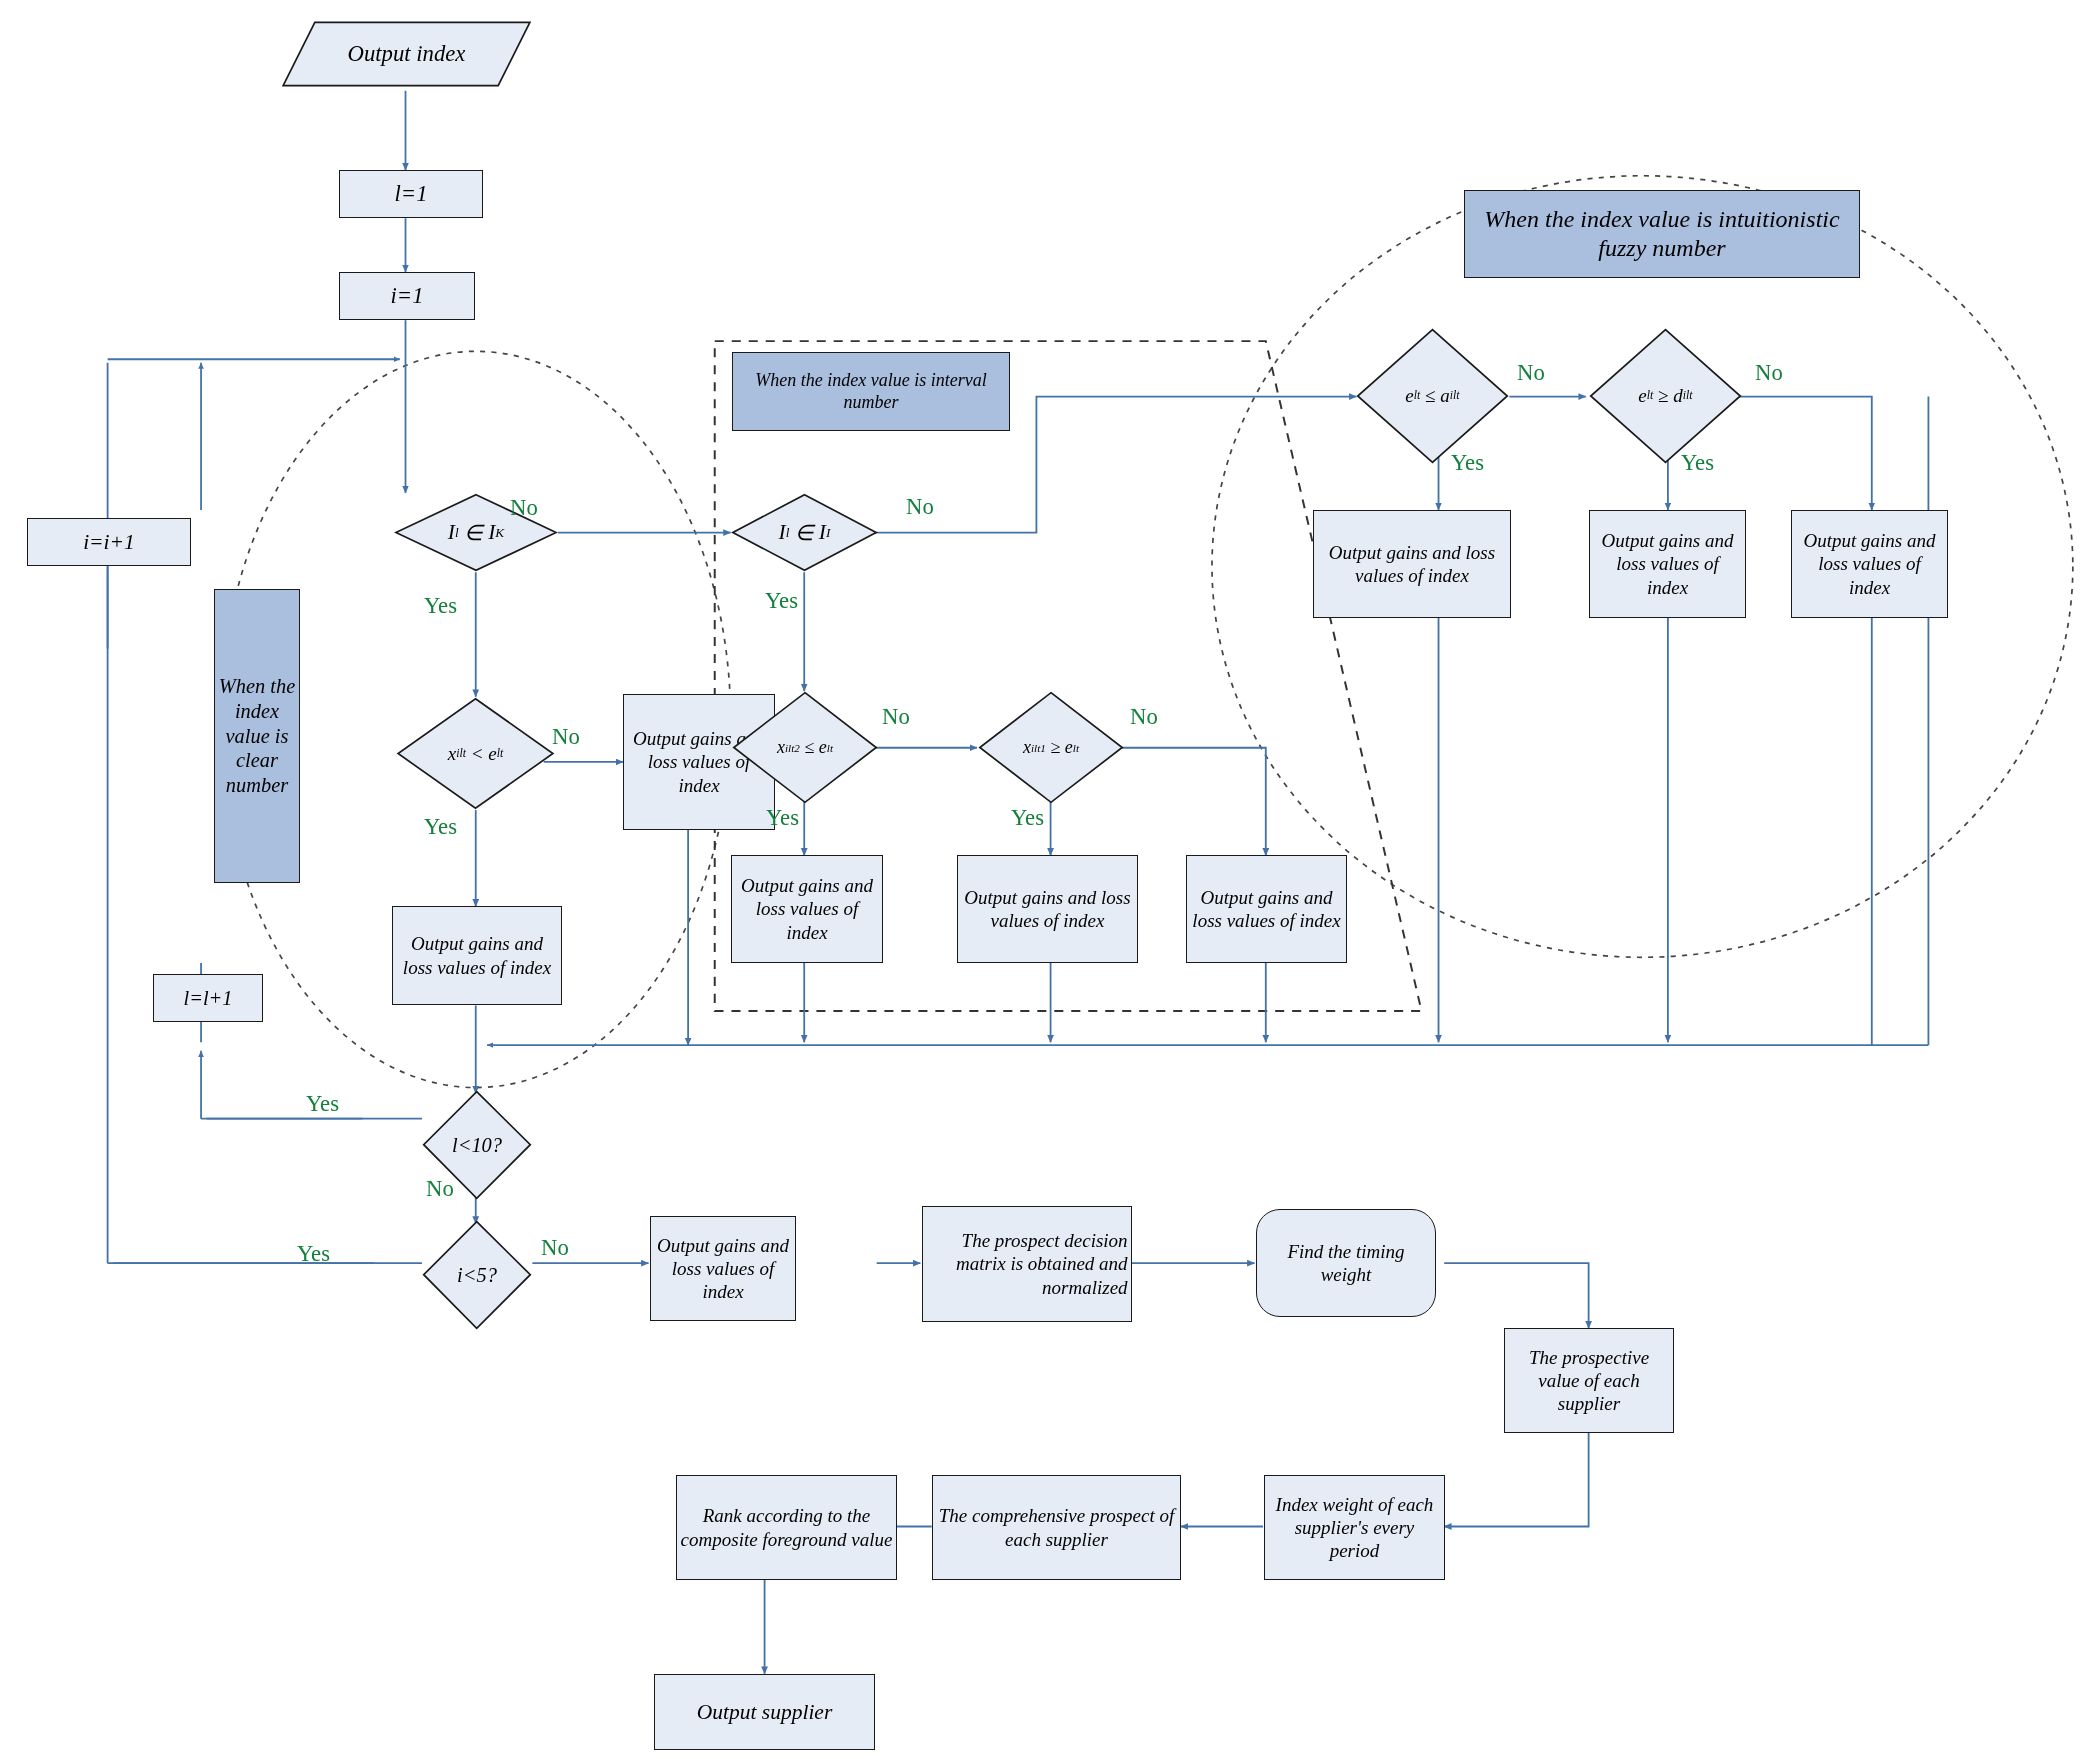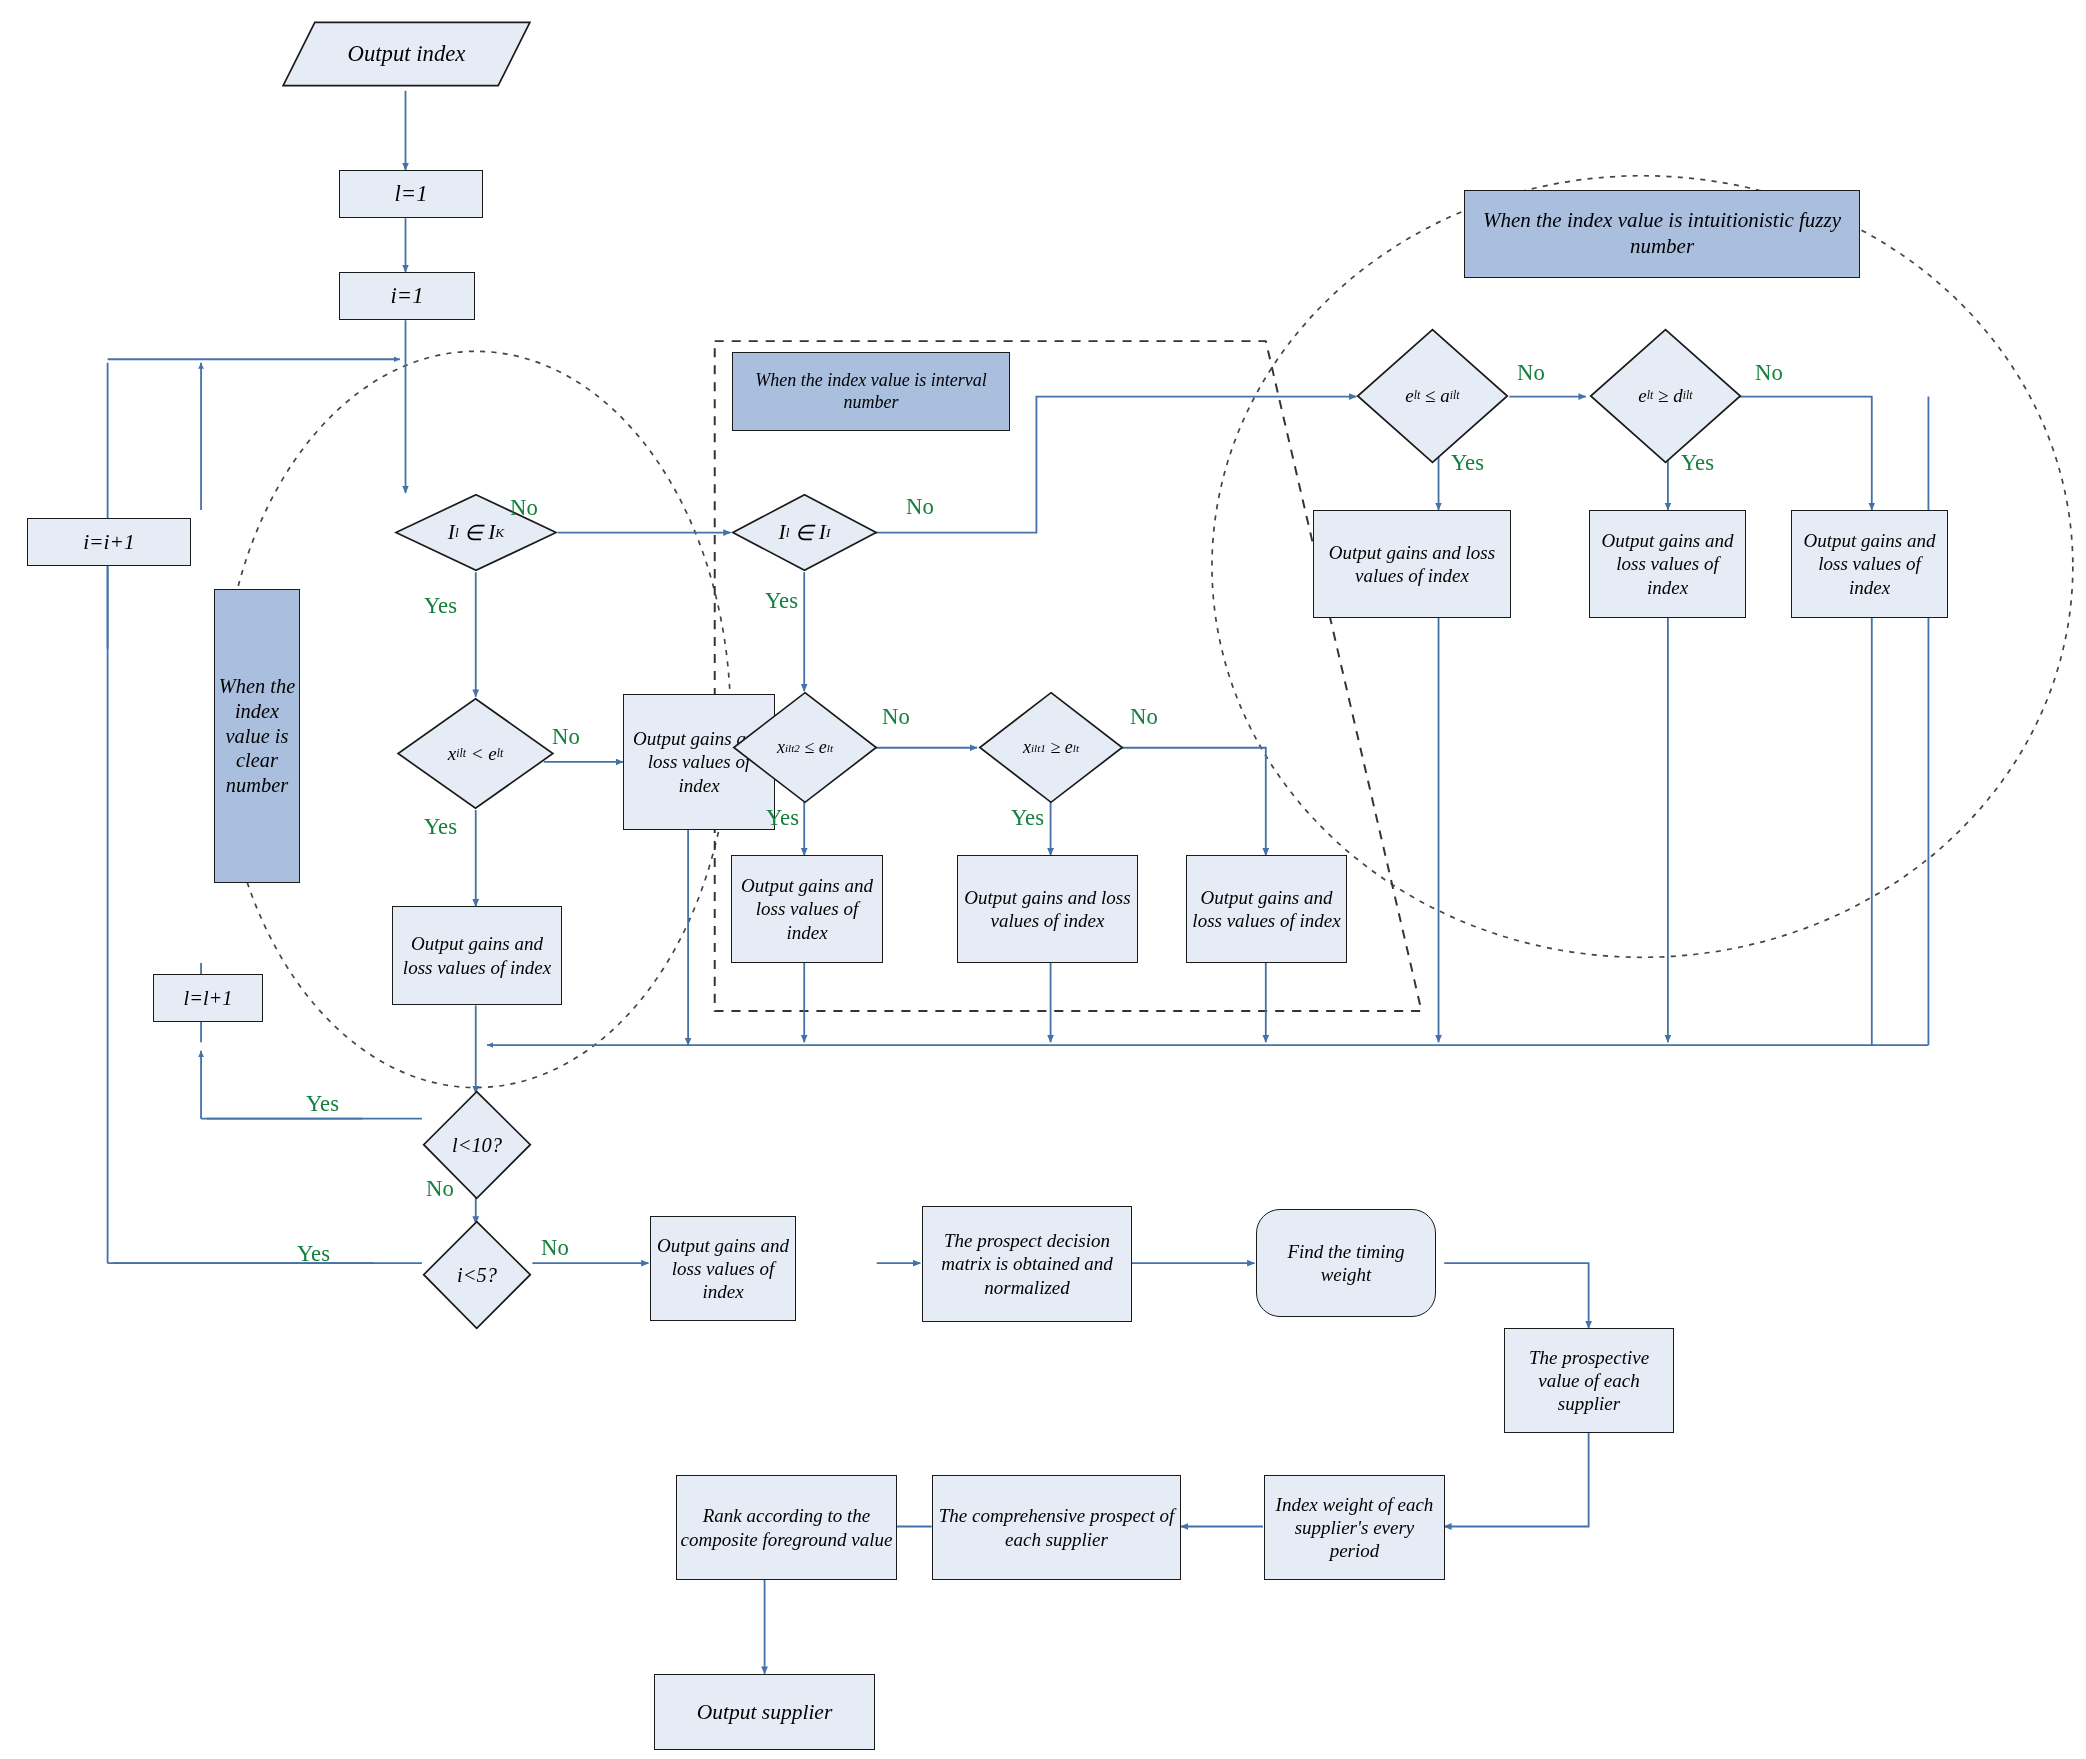--- a/index.html
+++ b/index.html
@@ -143,21 +143,21 @@
   </div>
 
   <div class="node banner" style="left:214px;top:589px;width:86px;height:294px;font-size:20.4px;padding:3.4px;">
     <span>When the index value is clear number</span>
   </div>
 
   <div class="node banner" style="left:732px;top:352px;width:278px;height:79px;font-size:18px;padding:3.4px 8px;">
     <span>When the index value is interval  number</span>
   </div>
 
-  <div class="node banner" style="left:1464px;top:190px;width:396px;height:88px;font-size:21px;padding:8px 9px;">
+  <div class="node banner" style="left:1464px;top:190px;width:396px;height:88px;font-size:24px;padding:8px 9px;">
     <span>When the index value is intuitionistic fuzzy number</span>
   </div>
 
   <div class="diamond" style="left:394px;top:493px;width:164px;height:79px;">
     <svg width="164" height="79" viewBox="0 0 290 140" style="position:absolute;left:0;top:0;">
       <polygon points="145,3 287,70 145,137 3,70" fill="#E6ECF6" stroke="#1a1a1a" stroke-width="3"></polygon>
     </svg>
     <span class="dtext" style="font-size:21.5px;">
       <i>I</i><sub>l</sub>&nbsp;∈&nbsp;<i>I</i><sup>K</sup>
     </span>
@@ -256,21 +256,21 @@
     <svg width="110" height="110" viewBox="0 0 195 195" style="position:absolute;left:0;top:0;">
       <polygon points="97,3 192,97 97,192 3,97" fill="#E6ECF6" stroke="#1a1a1a" stroke-width="3"></polygon>
     </svg>
     <span class="dtext" style="font-size:20.4px;">i&lt;5?</span>
   </div>
 
   <div class="node proc" style="left:650px;top:1216px;width:146px;height:105px;font-size:19px;padding:3.4px;">
     <span>Output  gains and loss values of index</span>
   </div>
 
-  <div class="node proc" style="left:922px;top:1206px;width:210px;height:116px;font-size:19px;padding:3.4px;">
+  <div class="node proc" style="left:922px;top:1206px;width:210px;height:116px;font-size:19px;padding:3.4px;text-align:right;">
     <span>The prospect decision matrix is obtained and normalized</span>
   </div>
 
   <div class="node proc" style="left:1256px;top:1209px;width:180px;height:108px;font-size:19px;padding:3.4px;border-radius:24px;">
     <span>Find the timing weight</span>
   </div>
 
   <div class="node proc" style="left:1504px;top:1328px;width:170px;height:105px;font-size:19px;padding:3.4px;">
     <span>The prospective value of each supplier</span>
   </div>

